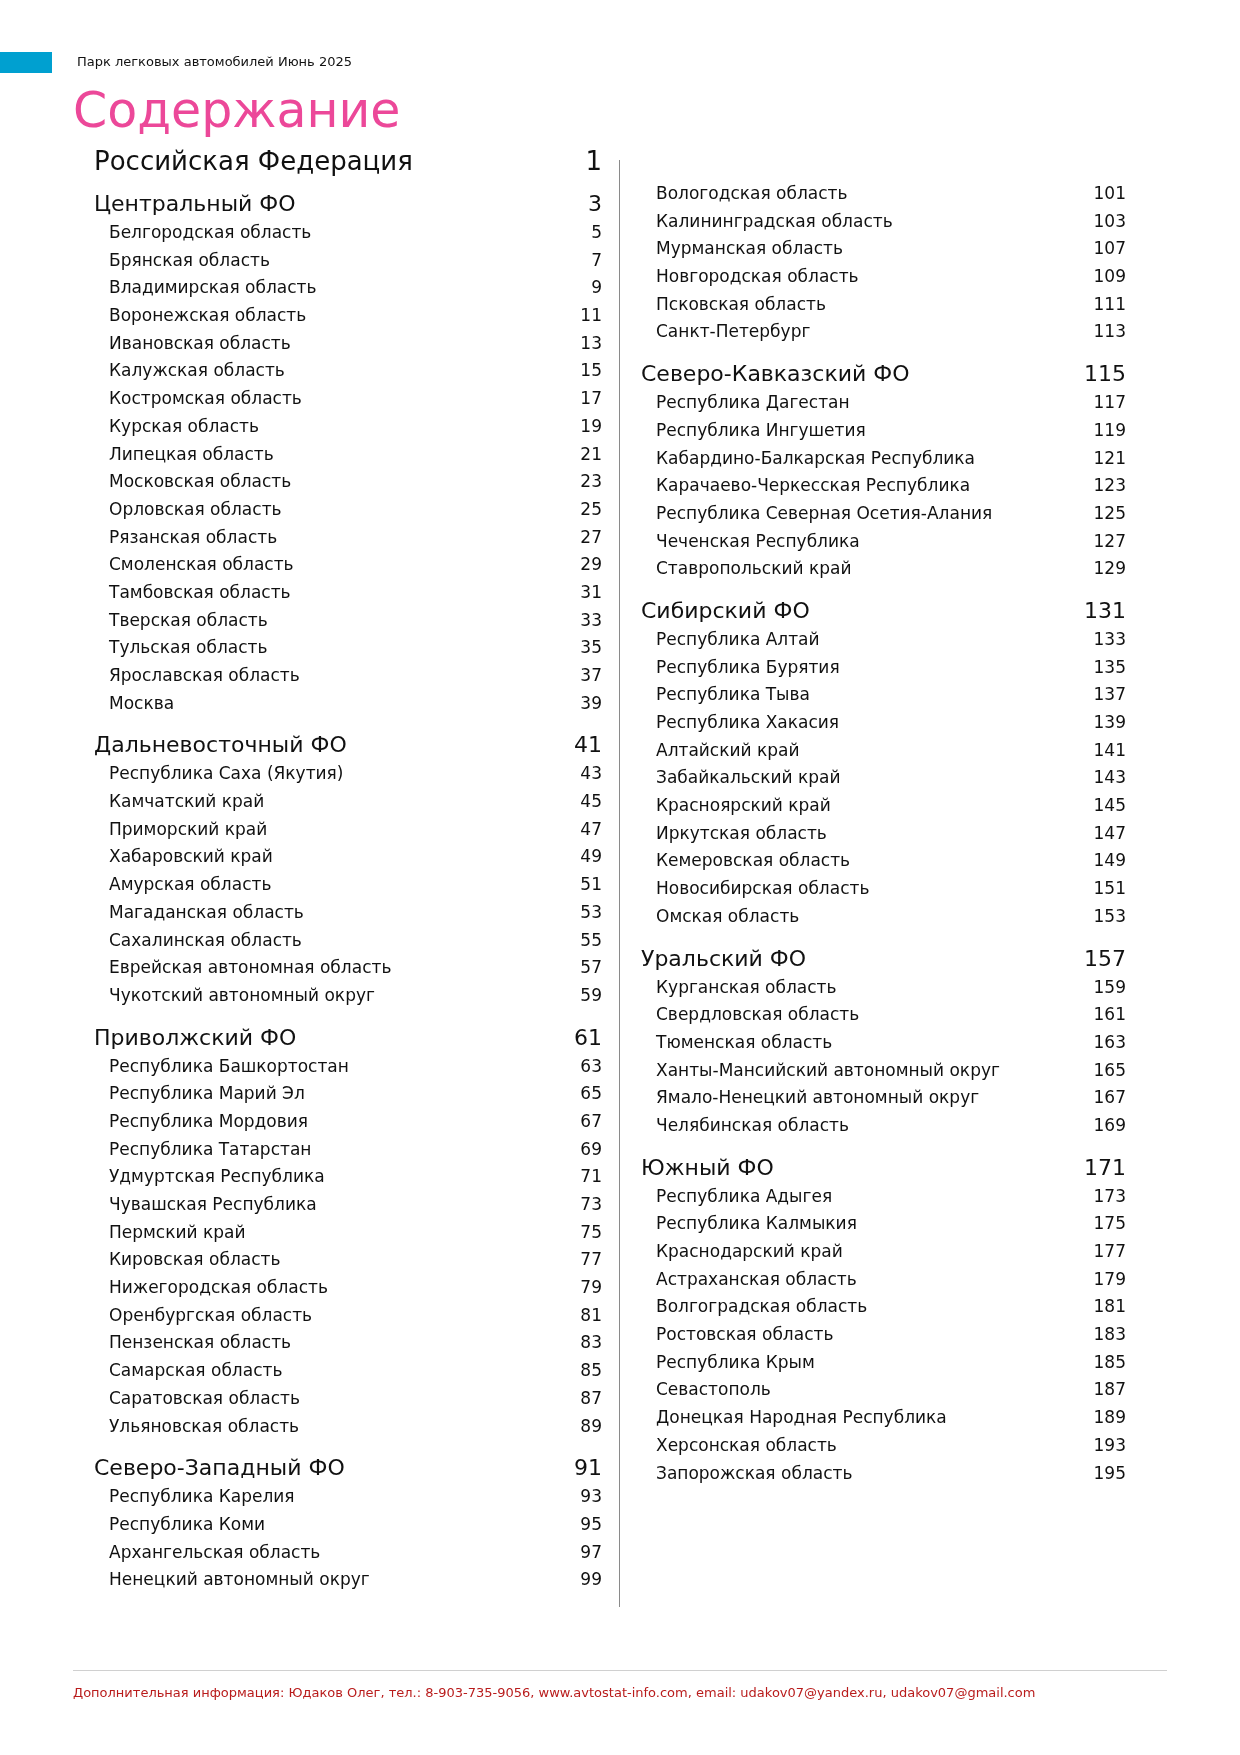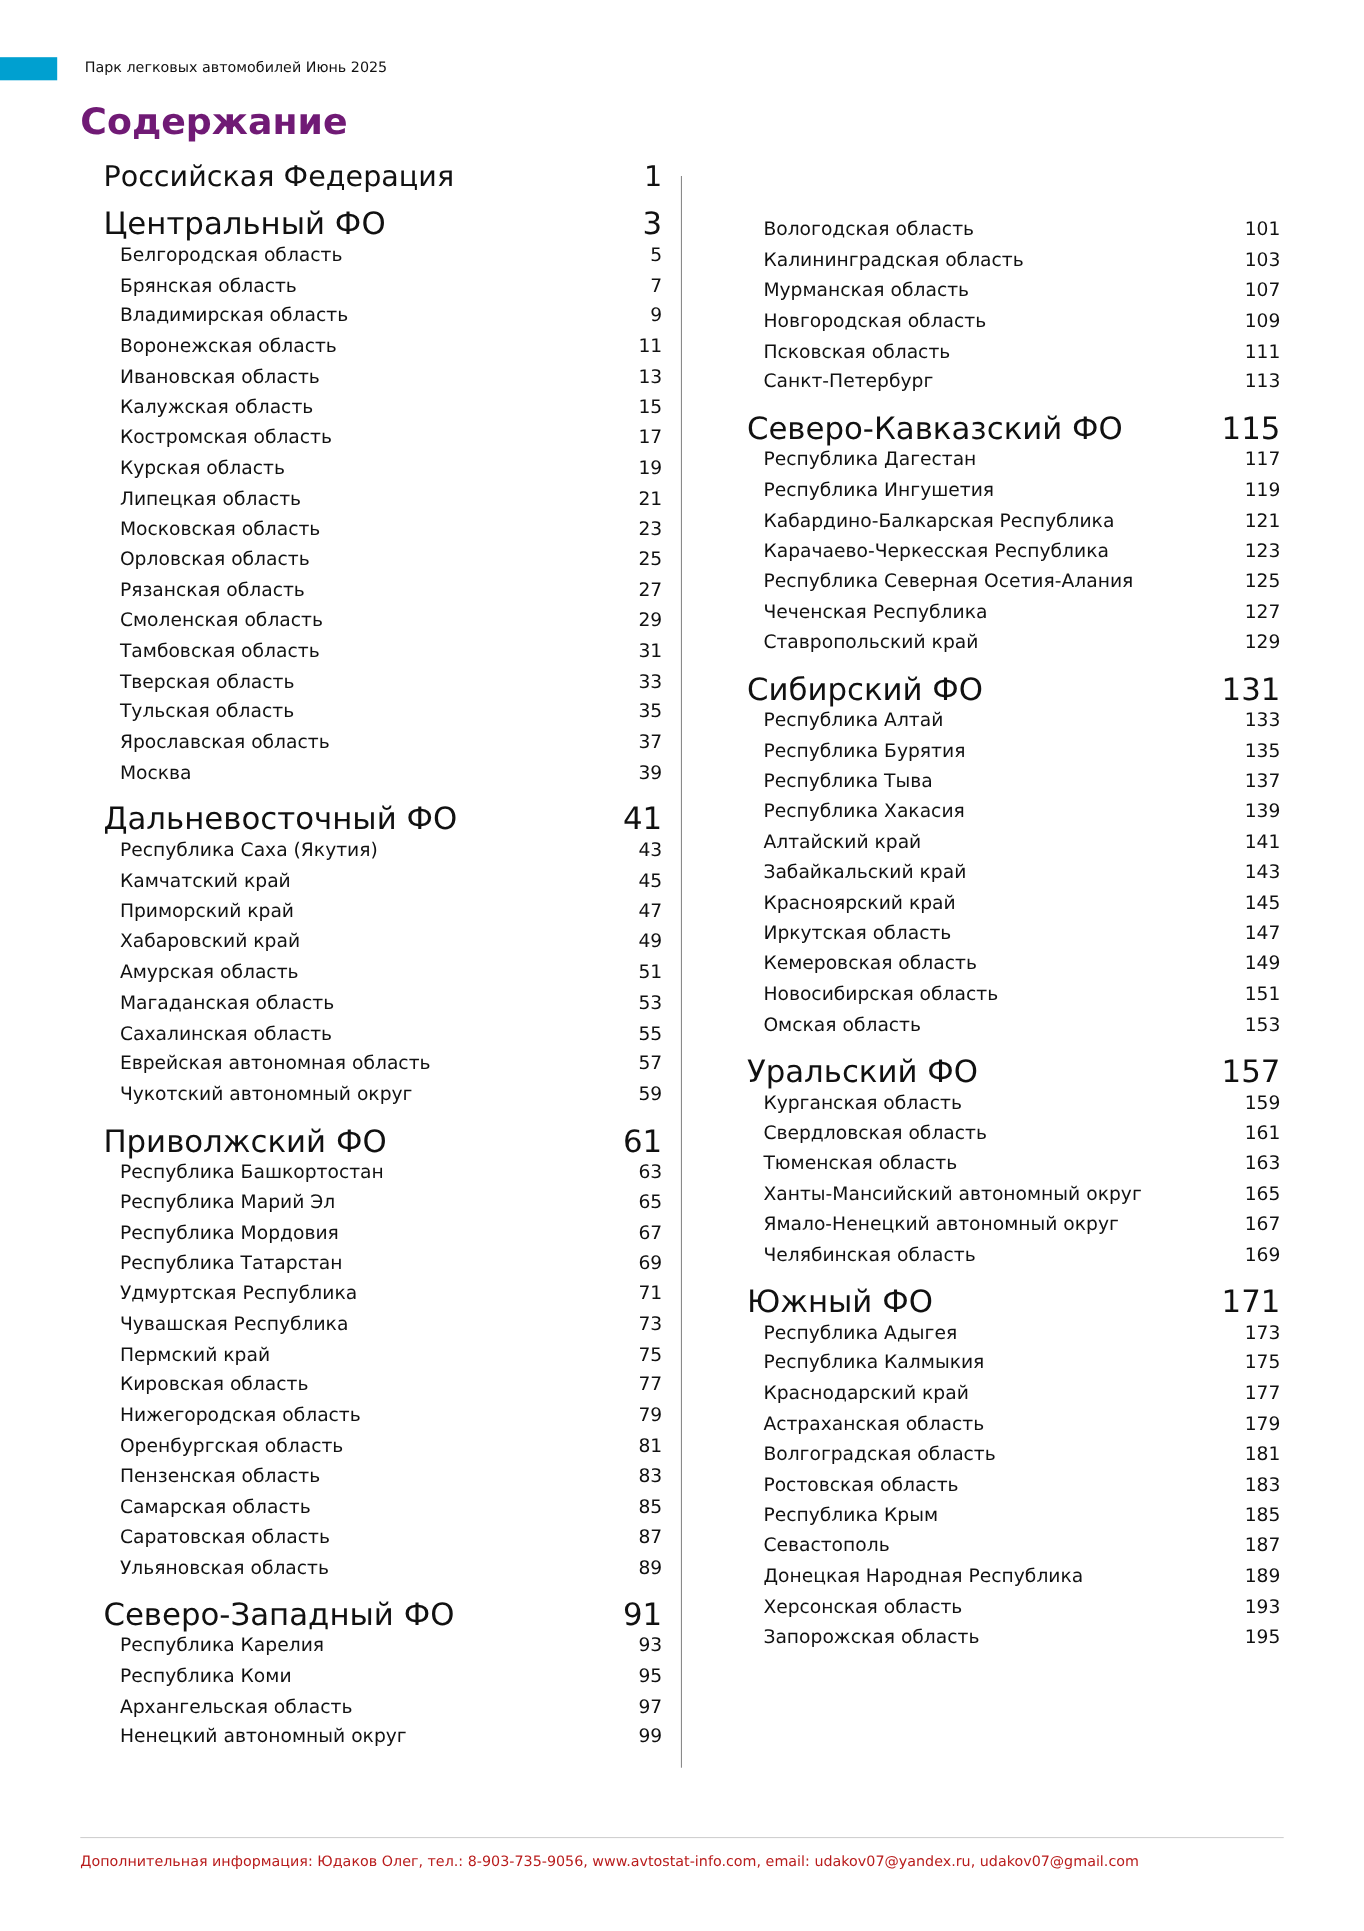--- a/index.html
+++ b/index.html
@@ -1,27 +1,27 @@
 <!DOCTYPE html>
 <html><head>
 <meta charset="utf-8">
 <style>
   html, body { margin: 0; padding: 0; background: #ffffff; }
   body { width: 1240px; height: 1755px; position: relative; overflow: hidden;
          font-family: "DejaVu Sans", "Liberation Sans", sans-serif; color: #111; }
   .accent-bar { position: absolute; left: 0; top: 52px; width: 52px; height: 21px; background: #00A0D0; }
   .doc-header { position: absolute; left: 77px; top: 52px; font-size: 13px; line-height: 20px; color: #111; }
-  .page-title { position: absolute; left: 73px; top: 88px; font-size: 33px; line-height: 46px; font-weight: bold; margin: 0; color: #701a75; }
+  .page-title { position: absolute; left: 73px; top: 88px; font-size: 49px; line-height: 46px; font-weight: normal; margin: 0; color: #ec4899; }
   .col { position: absolute; }
   .col-left { left: 94px; top: 144px; width: 508px; }
-  .col-right { left: 679px; top: 180px; width: 485px; margin-top: 16px; }
+  .col-right { left: 641px; top: 180px; width: 485px; }
   .divider { position: absolute; left: 619px; top: 160px; width: 1px; height: 1447px; background: #8a8a8a; }
   .row { display: flex; justify-content: space-between; align-items: baseline; white-space: nowrap; }
   .row.top { font-size: 26px; height: 34px; line-height: 34px; }
-  .row.fd { font-size: 28px; height: 30px; line-height: 30px; }
+  .row.fd { font-size: 22px; height: 30px; line-height: 30px; }
   .row.item { font-size: 17px; height: 27.7px; line-height: 27.7px; padding-left: 15px; }
   .section { margin-top: 13px; }
   .col-left .section.first { margin-top: 11px; }
   .footer-line { position: absolute; left: 73px; top: 1670px; width: 1094px; height: 1px; background: #d0d0d0; }
   .footer { position: absolute; left: 73px; top: 1684px; font-size: 13px; line-height: 18px; color: #b91c1c; white-space: nowrap; }
   .num { text-align: right; }
 </style>
 </head>
 <body>
 

